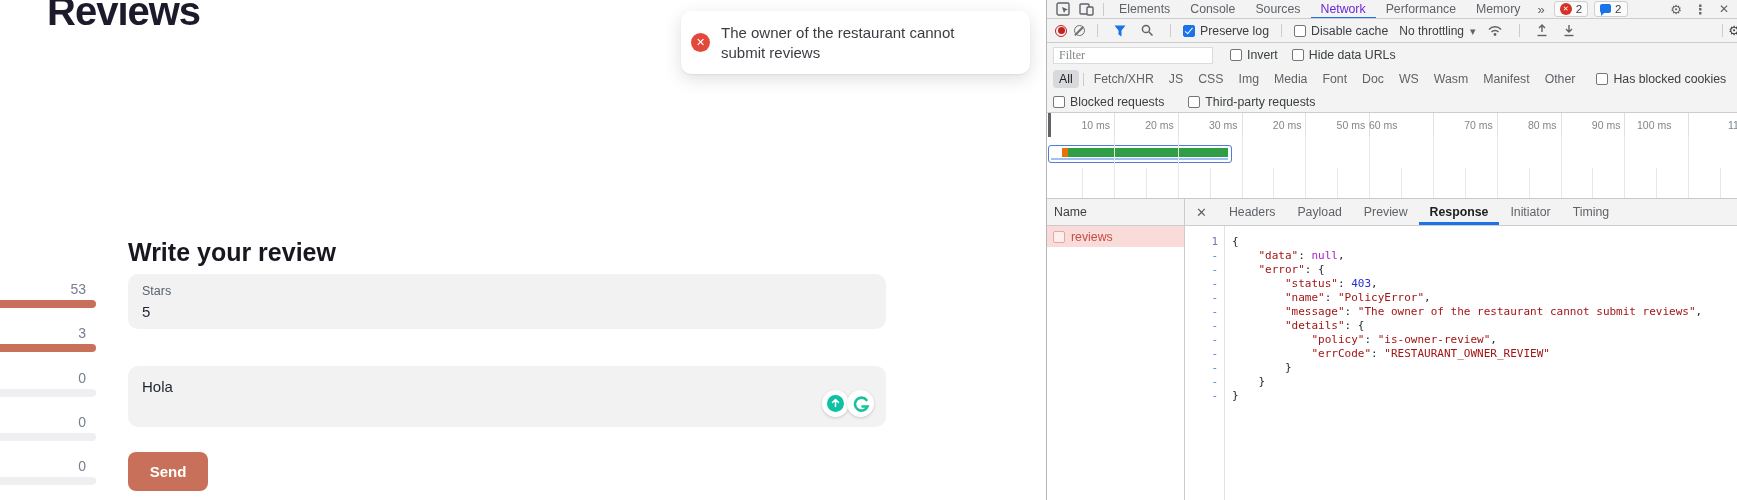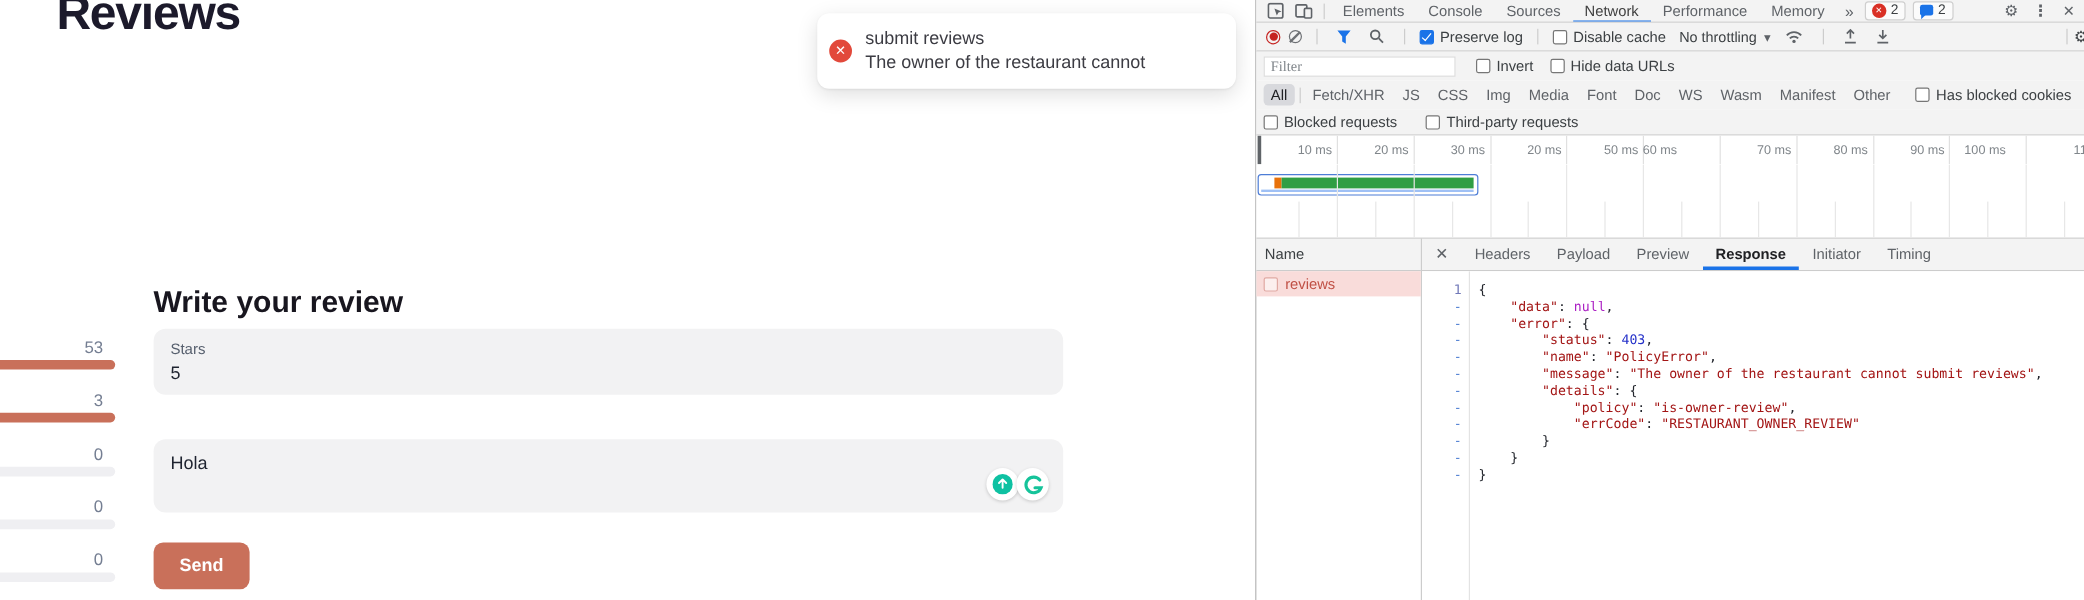--- a/index.html
+++ b/index.html
@@ -39,21 +39,21 @@
   
   .dt{position:absolute;left:1046px;top:0;width:691px;height:500px;background:#fff;border-left:1px solid #b6b6b6;
       box-sizing:border-box;font-size:12px;color:#3c4043}
   .vd{width:1px;height:13px;background:#ccc;margin:0 5px;flex:0 0 auto}
 
   .dt-tabbar{position:absolute;top:0;left:0;right:0;height:19px;background:#f3f3f3;border-bottom:1px solid #ccc;
              display:flex;align-items:center;padding-left:5px;box-sizing:border-box;overflow:hidden}
   .tb-ic{display:flex;align-items:center;margin:0 4px;flex:0 0 auto}
   .dtabs{display:flex;align-items:center;height:100%}
   .dtab{padding:0 10px;font-size:12.3px;color:#5f6368;line-height:19px;height:19px;white-space:nowrap;cursor:pointer}
-  .dtab.sel{color:#404040;box-shadow:inset 0 -2px 0 #1a73e8}
+  .dtab.sel{color:#6d28d9;box-shadow:inset 0 -2px 0 #1a73e8}
   .chev{color:#5f6368;font-size:13px;padding:0 7px;letter-spacing:-1px}
   .badge{display:flex;align-items:center;gap:4px;border:1px solid #cfcfcf;border-radius:3px;padding:1px 5px;margin:0 3px;
          background:#fbfbfb;font-size:11.5px;color:#3c4043;cursor:pointer}
   .err-ic{width:12px;height:12px;border-radius:50%;background:#d93025;position:relative}
   .err-ic::after{content:"✕";position:absolute;inset:0;display:flex;align-items:center;justify-content:center;
                  color:#fff;font-size:7px;font-weight:700}
   .iss-ic{width:11px;height:9px;background:#1a73e8;border-radius:2px;position:relative;margin-top:-1px}
   .iss-ic::after{content:"";position:absolute;left:1px;bottom:-3px;width:0;height:0;
                  border-top:4px solid #1a73e8;border-right:4px solid transparent}
   .tb-right{margin-left:auto;display:flex;align-items:center;gap:12px;padding-right:8px;color:#5f6368}
@@ -137,22 +137,22 @@
 </head>
 <body>
 
 <div class="app">
 
   <div class="h1">Reviews</div>
 
   <div class="toast">
     <span class="toast-ic"></span>
     <div class="toast-txt">
+      <div>The owner of the restaurant cannot</div>
       <div>submit reviews</div>
-      <div>The owner of the restaurant cannot</div>
     </div>
   </div>
 
   <div class="ratings" id="ratings">
       <div class="rrow">
         <div class="rnum">53</div>
         <div class="rbar on"></div>
       </div>
       <div class="rrow">
         <div class="rnum">3</div>

